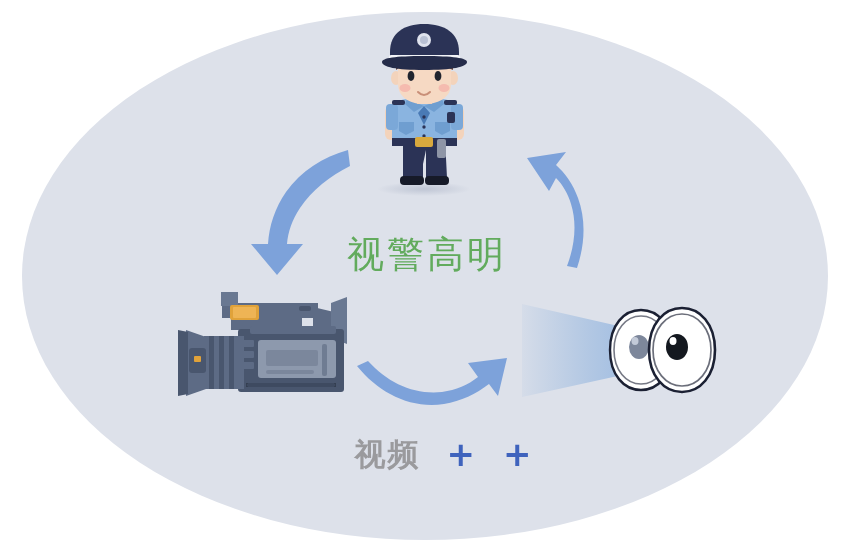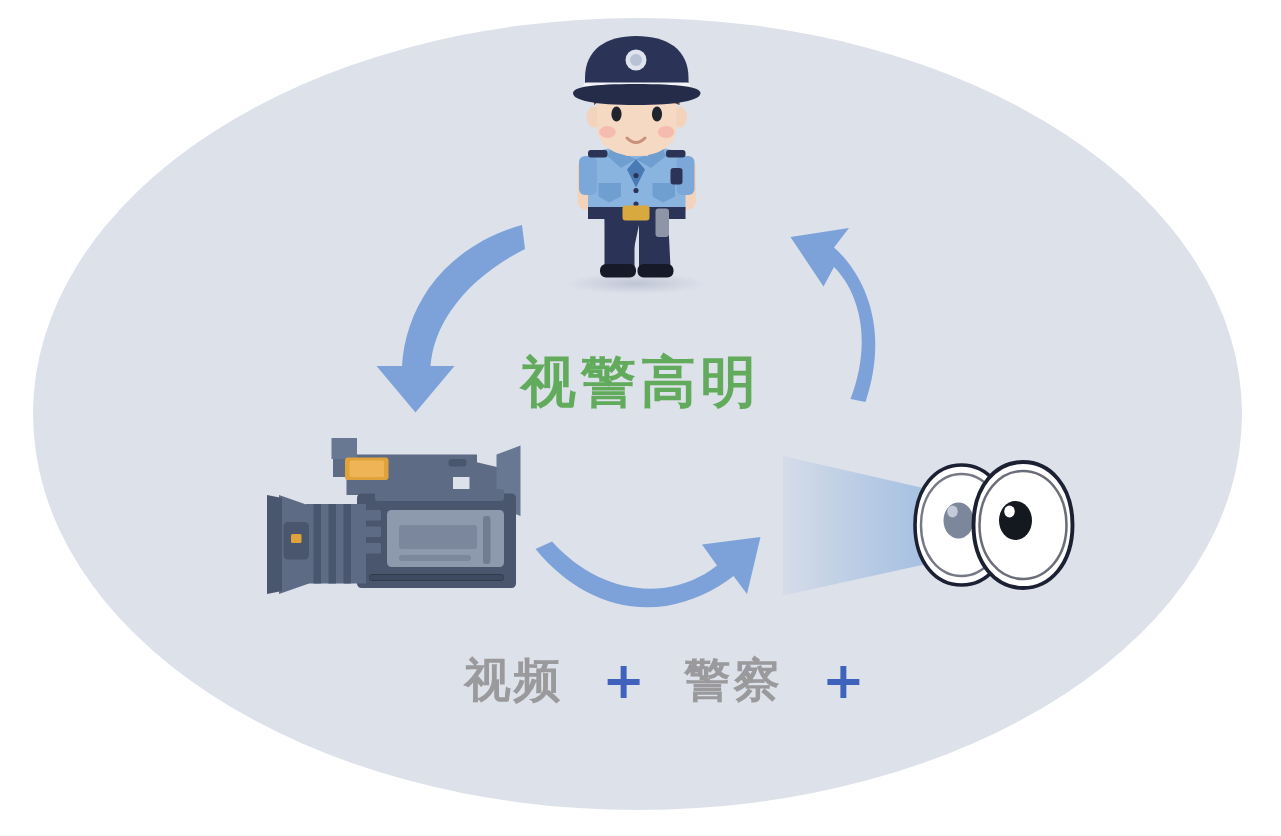--- a/index.html
+++ b/index.html
@@ -34,21 +34,21 @@
     width: 854px;
     height: 557px;
   }
   #center-title {
     position: absolute;
     left: 0;
     top: 236px;
     width: 854px;
     text-align: center;
     font-size: 37px;
-    font-weight: 700;
+    font-weight: 400;
     letter-spacing: 3px;
     color: #62ab5d;
     line-height: 1;
   }
   #formula-row {
     position: absolute;
     left: 0;
     top: 437px;
     width: 854px;
     display: flex;
@@ -259,17 +259,16 @@
       <ellipse cx="677" cy="347" rx="11" ry="13" fill="#14181f"></ellipse>
       <ellipse cx="673" cy="341" rx="3.5" ry="4" fill="#ffffff"></ellipse>
     </g>
   </svg>
 
   <div id="center-title">视警高明</div>
 
   <div id="formula-row">
     <span class="formula-term">视频</span>
     <span class="formula-plus">+</span>
-    <span class="formula-term">警察</span>
     <span class="formula-plus">+</span>
   </div>
 
 </div>
 
 </body></html>

